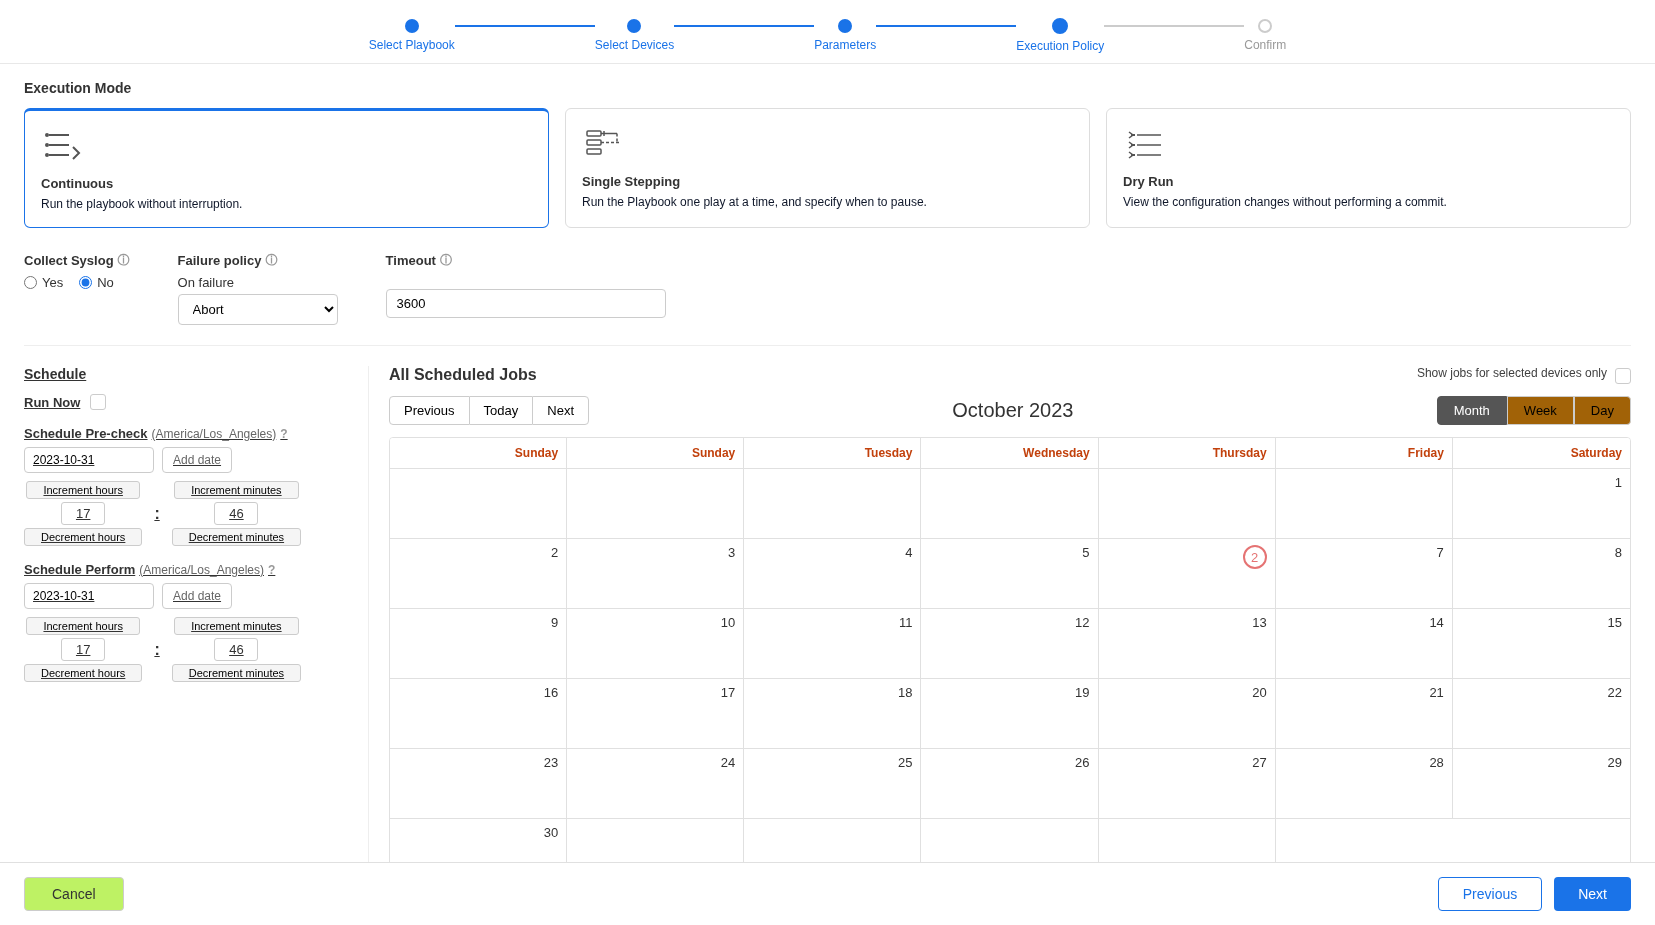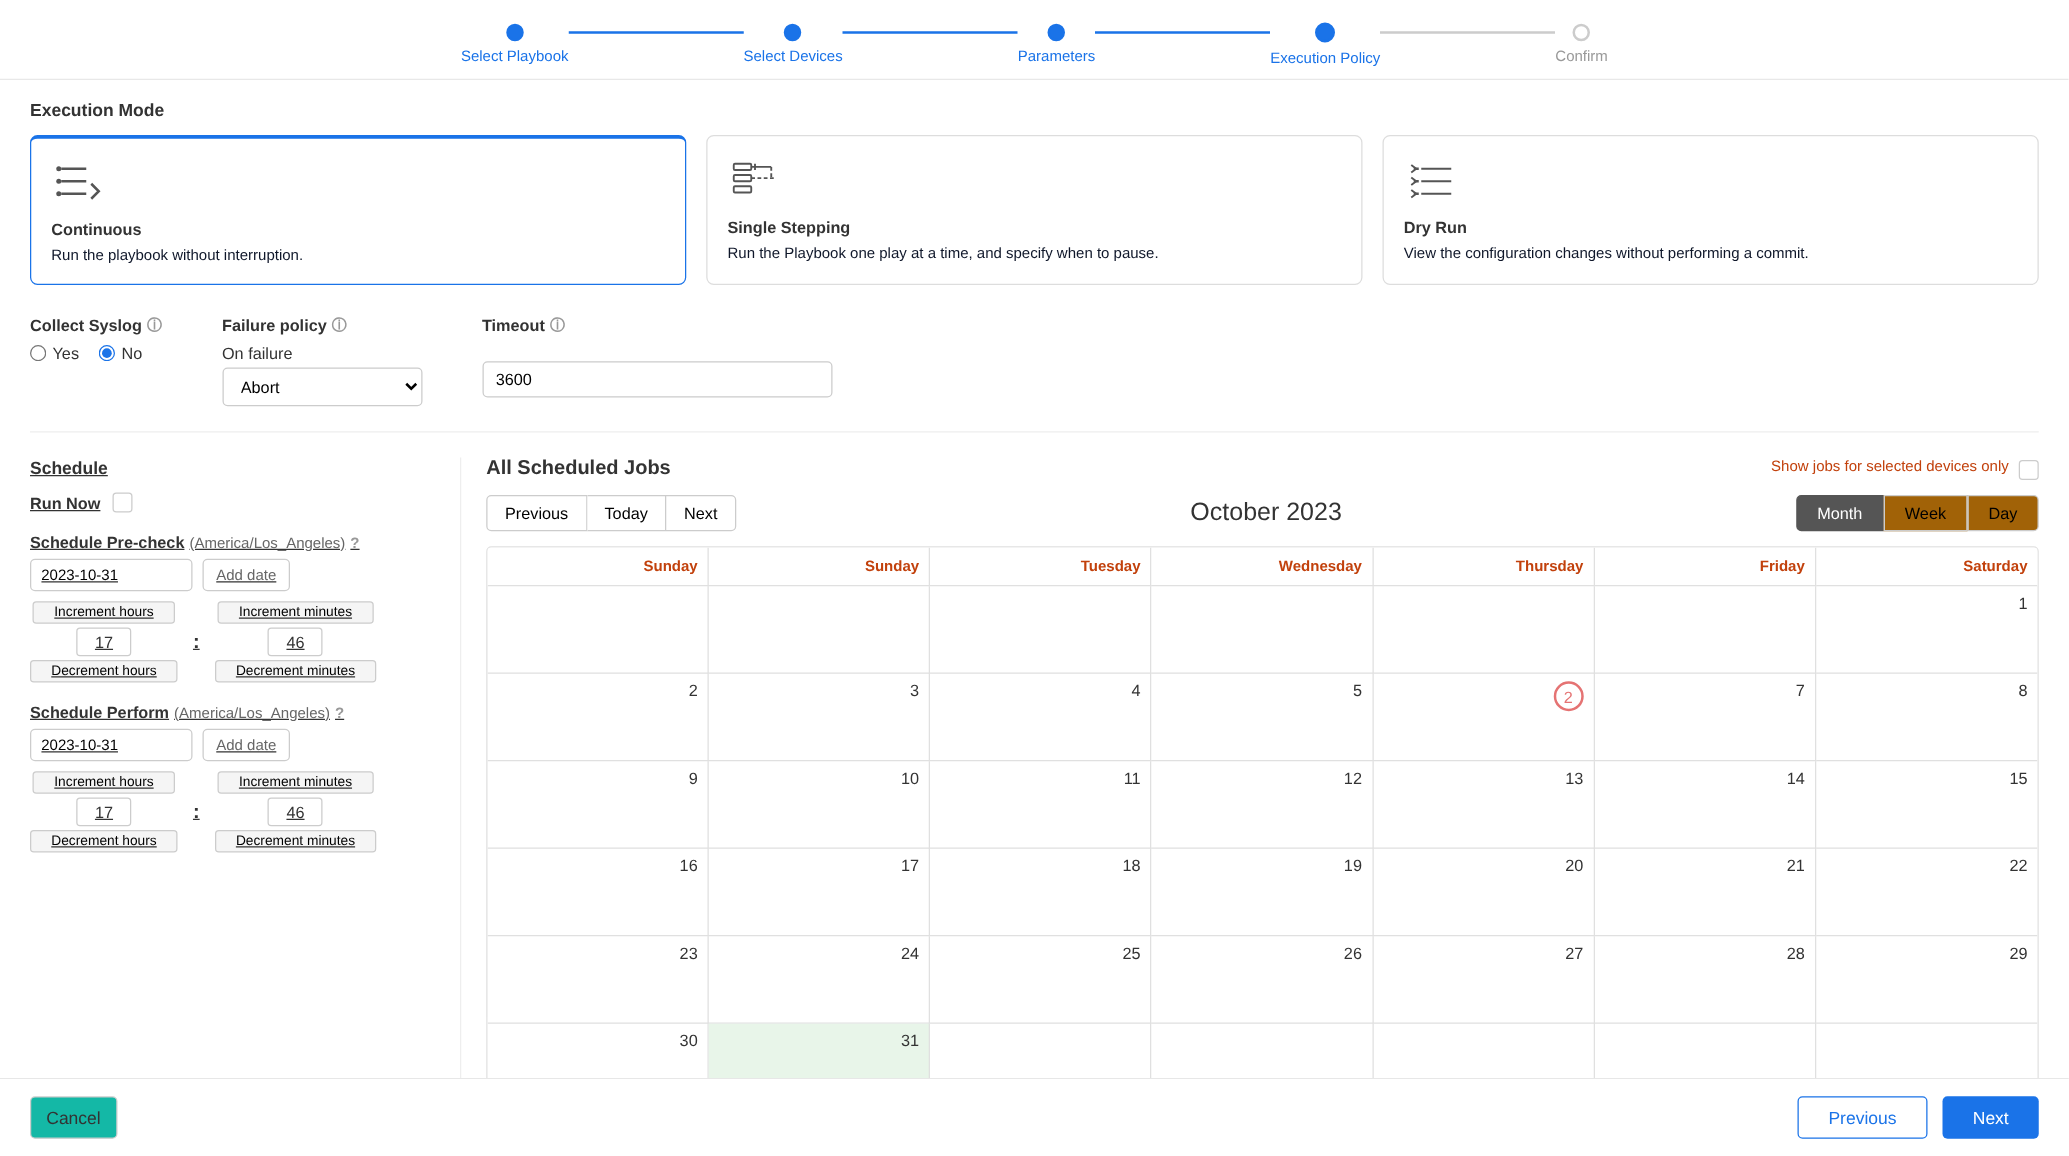--- a/index.html
+++ b/index.html
@@ -67,40 +67,40 @@
     .cal-nav-btn.today { border-left: none; border-right: none; }
     .calendar-month { font-size: 20px; font-weight: 400; color: #333; }
     .view-btns { display: flex; }
     .view-btn { padding: 6px 16px; font-size: 13px; border: 1px solid #ccc; background: #a16207; cursor: pointer; }
     .view-btn:first-child { border-radius: 4px 0 0 4px; }
     .view-btn:last-child { border-radius: 0 4px 4px 0; }
     .view-btn.active { background: #555; color: #fff; border-color: #555; }
 
     .jobs-header { display: flex; align-items: flex-start; justify-content: space-between; margin-bottom: 12px; }
     .jobs-title { font-size: 16px; font-weight: 600; }
-    .show-jobs-row { display: flex; align-items: flex-start; gap: 8px; font-size: 12px; color: #c2410c; }
+    .show-jobs-row { display: flex; align-items: flex-start; gap: 8px; font-size: 12px; color: #404040; }
     .show-jobs-checkbox { width: 16px; height: 16px; border: 1px solid #ccc; border-radius: 3px; flex-shrink: 0; margin-top: 2px; }
 
     
     .cal-grid { border: 1px solid #e0e0e0; border-radius: 4px; overflow: hidden; }
     .cal-days-header { display: grid; grid-template-columns: repeat(7, 1fr); background: #fff; }
     .cal-day-header { padding: 8px; text-align: right; font-size: 12px; font-weight: 600; color: #c2410c; border-bottom: 1px solid #e0e0e0; border-right: 1px solid #e0e0e0; }
     .cal-day-header:last-child { border-right: none; }
     .cal-week { display: grid; grid-template-columns: repeat(7, 1fr); }
     .cal-cell { min-height: 70px; border-right: 1px solid #e0e0e0; border-bottom: 1px solid #e0e0e0; padding: 6px 8px; text-align: right; font-size: 13px; color: #333; position: relative; }
     .cal-cell:last-child { border-right: none; }
     .cal-week:last-child .cal-cell { border-bottom: none; }
     .cal-cell.other-month { color: #ccc; }
     .cal-cell.today-cell { background: #e8f5e9; }
     .day-num { font-size: 13px; }
     .day-circle { display: inline-flex; align-items: center; justify-content: center; width: 24px; height: 24px; border-radius: 50%; border: 2px solid #e57373; color: #e57373; font-size: 13px; font-weight: 500; }
 
     
     .footer { position: fixed; bottom: 0; left: 0; right: 0; display: flex; align-items: center; justify-content: space-between; padding: 14px 24px; border-top: 1px solid #e0e0e0; background: #fff; }
-    .cancel-btn { padding: 8px 12px; border: 1px solid #ccc; border-radius: 4px; background: #14b8a6; font-size: 14px; cursor: pointer; color: #333; }
+    .cancel-btn { padding: 8px 27px; border: 1px solid #ccc; border-radius: 4px; background: #bef264; font-size: 14px; cursor: pointer; color: #333; }
     .footer-right { display: flex; gap: 12px; }
     .prev-btn { padding: 8px 24px; border: 1px solid #1a73e8; border-radius: 4px; background: #fff; color: #1a73e8; font-size: 14px; cursor: pointer; }
     .next-btn { padding: 8px 24px; border: none; border-radius: 4px; background: #1a73e8; color: #fff; font-size: 14px; cursor: pointer; }
 
     .all-jobs-section { margin-top: 0; }
 
     
     svg { display: inline-block; }
   </style>
 </head>
@@ -366,21 +366,20 @@
             <div class="cal-cell"><span class="day-num">23</span></div>
             <div class="cal-cell"><span class="day-num">24</span></div>
             <div class="cal-cell"><span class="day-num">25</span></div>
             <div class="cal-cell"><span class="day-num">26</span></div>
             <div class="cal-cell"><span class="day-num">27</span></div>
             <div class="cal-cell"><span class="day-num">28</span></div>
             <div class="cal-cell"><span class="day-num">29</span></div>
           </div>
           <div class="cal-week">
             <div class="cal-cell"><span class="day-num">30</span></div>
-            <div class="cal-cell today-cell"><span class="day-num">31</span></div>
             <div class="cal-cell other-month"></div>
             <div class="cal-cell other-month"></div>
             <div class="cal-cell other-month"></div>
             <div class="cal-cell other-month"></div>
             <div class="cal-cell other-month"></div>
           </div>
         </div>
     </div>
   </div>
 </div>

